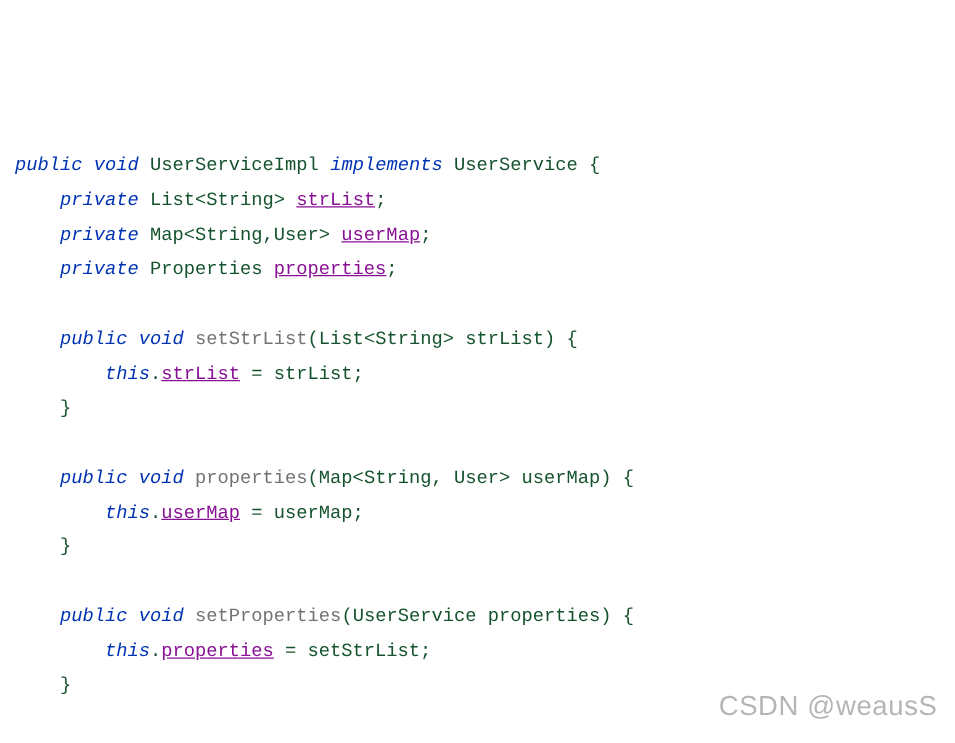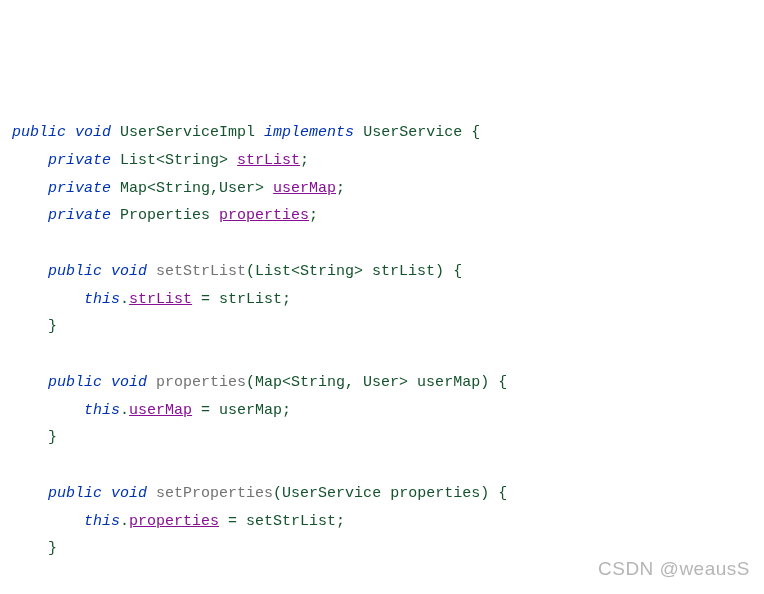--- a/index.html
+++ b/index.html
@@ -19,21 +19,21 @@
   .kw   { color: #0033b3; font-style: italic; }   
   .type { color: #737373; }   
   .fld  { color: #871094; text-decoration: underline; }
   .txt  { color: #14532d; }
   .watermark {
     position: absolute;
     right: 14px;
     bottom: 8px;
     color: rgba(120,120,120,0.55);
     font-family: Arial, sans-serif;
-    font-size: 19px;
+    font-size: 22px;
     letter-spacing: 0.5px;
     white-space: nowrap;
   }
 </style>
 </head>
 <body>
 
 
 
 <div><span class="kw">public</span> <span class="kw">void</span> <span class="txt">UserServiceImpl</span> <span class="kw">implements</span> <span class="txt">UserService</span><span class="txt"> {</span>

